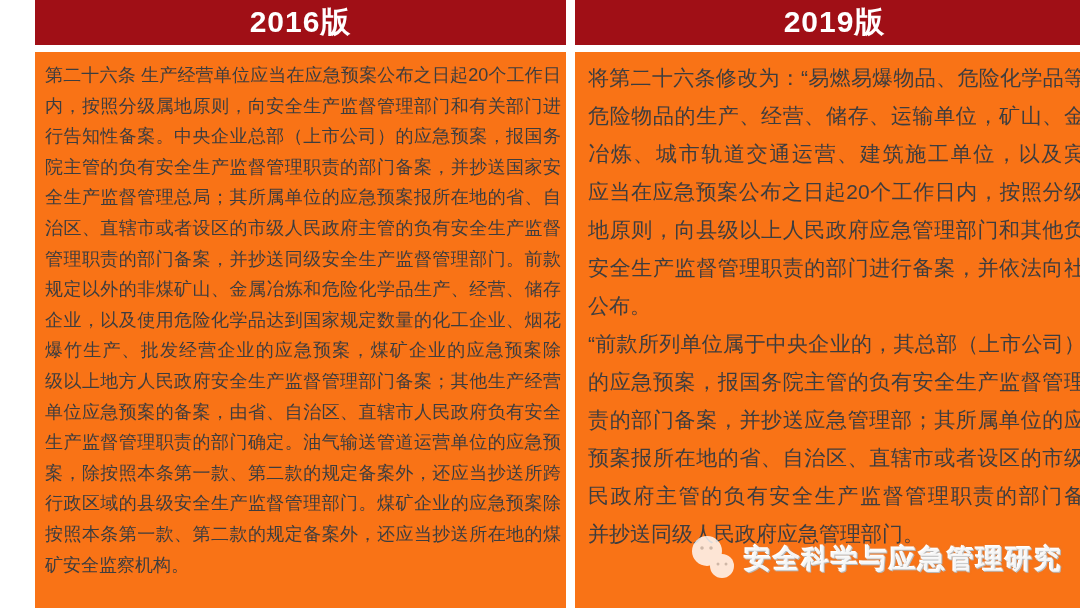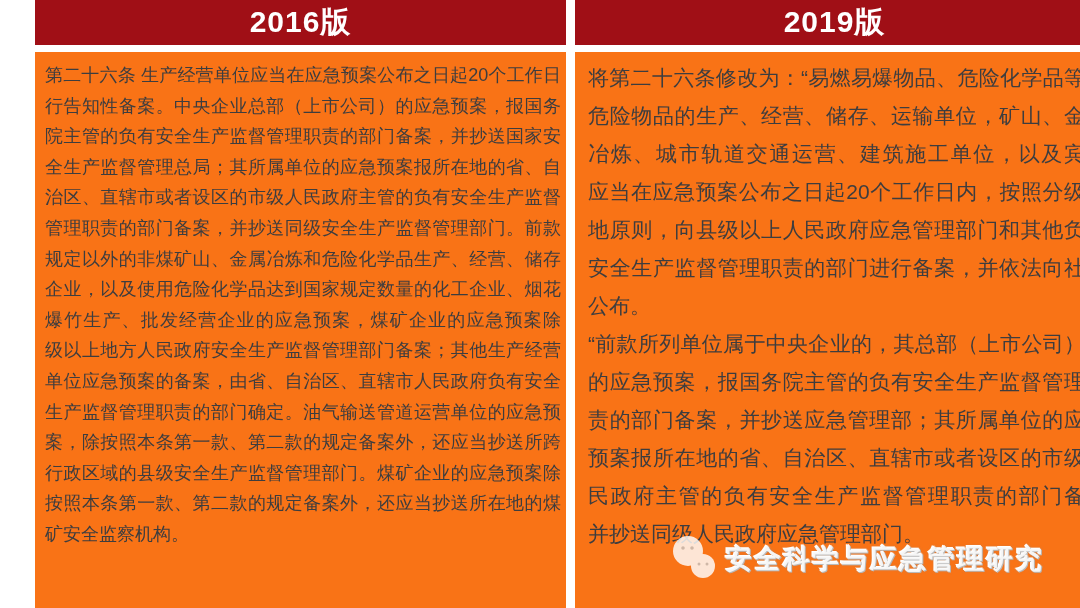--- a/index.html
+++ b/index.html
@@ -43,21 +43,21 @@
   .right-body .text-line { height: 38px;   line-height: 38px; }
   .text-line {
     overflow: hidden;
     text-align: justify;
     text-align-last: justify;
     -moz-text-align-last: justify;
   }
   .text-line.last { text-align-last: left; -moz-text-align-last: left; }
   .watermark {
     position: absolute;
-    left: 669px;
+    left: 688px;
     top: 532px;
     display: flex;
     align-items: center;
     pointer-events: none;
   }
   .watermark-icon { opacity: 0.82; margin-right: 4px; }
   .watermark-text {
     font-size: 27px;
     font-weight: bold;
     letter-spacing: 2px;
@@ -71,20 +71,21 @@
 
 <div class="page">
 
   <div class="col left">
     <div class="col-header">
       <span class="col-title">2016版</span>
     </div>
     <div class="col-body left-body">
         <div class="paragraph">
           <div class="text-line">第二十六条  生产经营单位应当在应急预案公布之日起20个工作日</div>
+          <div class="text-line">内，按照分级属地原则，向安全生产监督管理部门和有关部门进</div>
           <div class="text-line">行告知性备案。中央企业总部（上市公司）的应急预案，报国务</div>
           <div class="text-line">院主管的负有安全生产监督管理职责的部门备案，并抄送国家安</div>
           <div class="text-line">全生产监督管理总局；其所属单位的应急预案报所在地的省、自</div>
           <div class="text-line">治区、直辖市或者设区的市级人民政府主管的负有安全生产监督</div>
           <div class="text-line">管理职责的部门备案，并抄送同级安全生产监督管理部门。前款</div>
           <div class="text-line">规定以外的非煤矿山、金属冶炼和危险化学品生产、经营、储存</div>
           <div class="text-line">企业，以及使用危险化学品达到国家规定数量的化工企业、烟花</div>
           <div class="text-line">爆竹生产、批发经营企业的应急预案，煤矿企业的应急预案除</div>
           <div class="text-line">级以上地方人民政府安全生产监督管理部门备案；其他生产经营</div>
           <div class="text-line">单位应急预案的备案，由省、自治区、直辖市人民政府负有安全</div>

